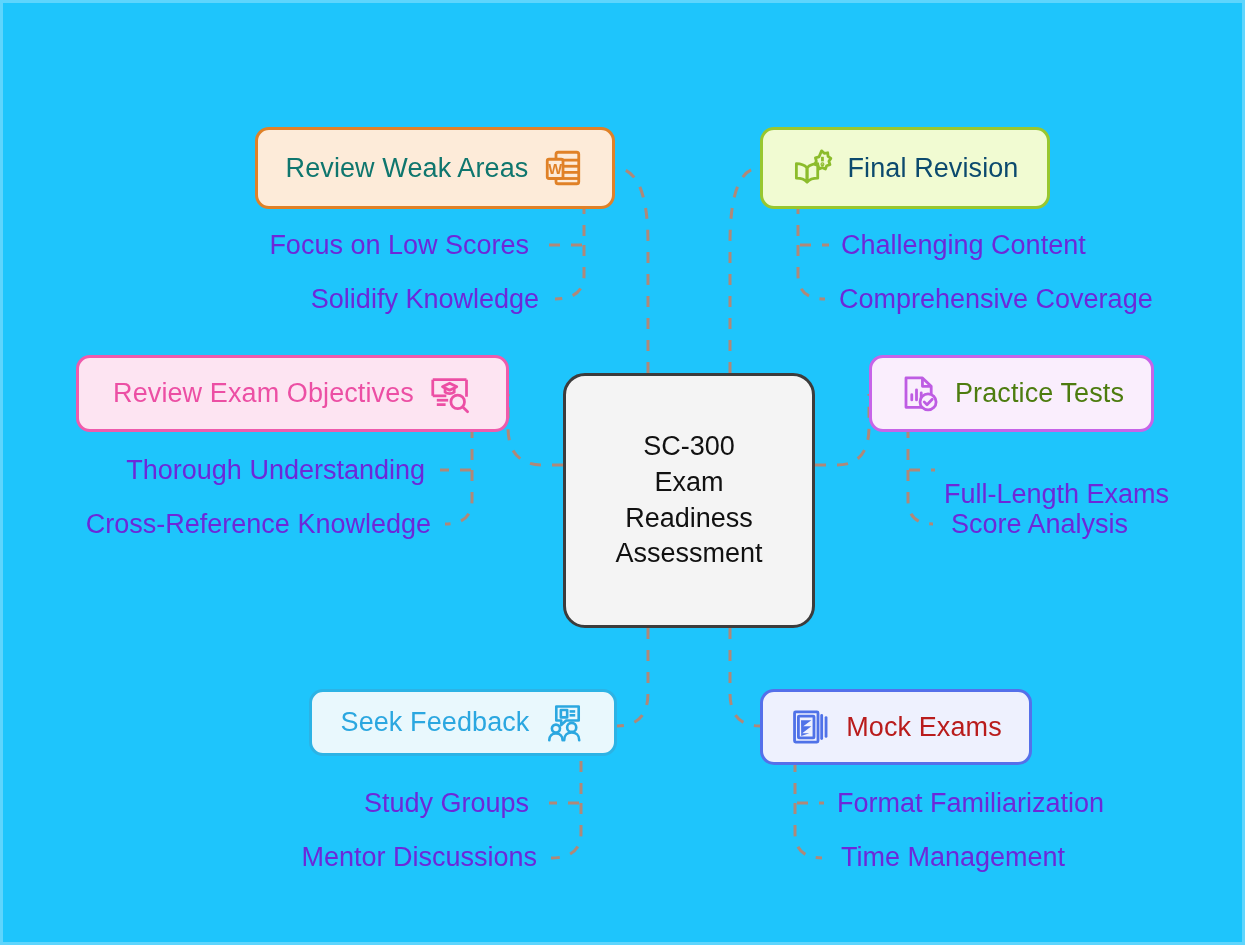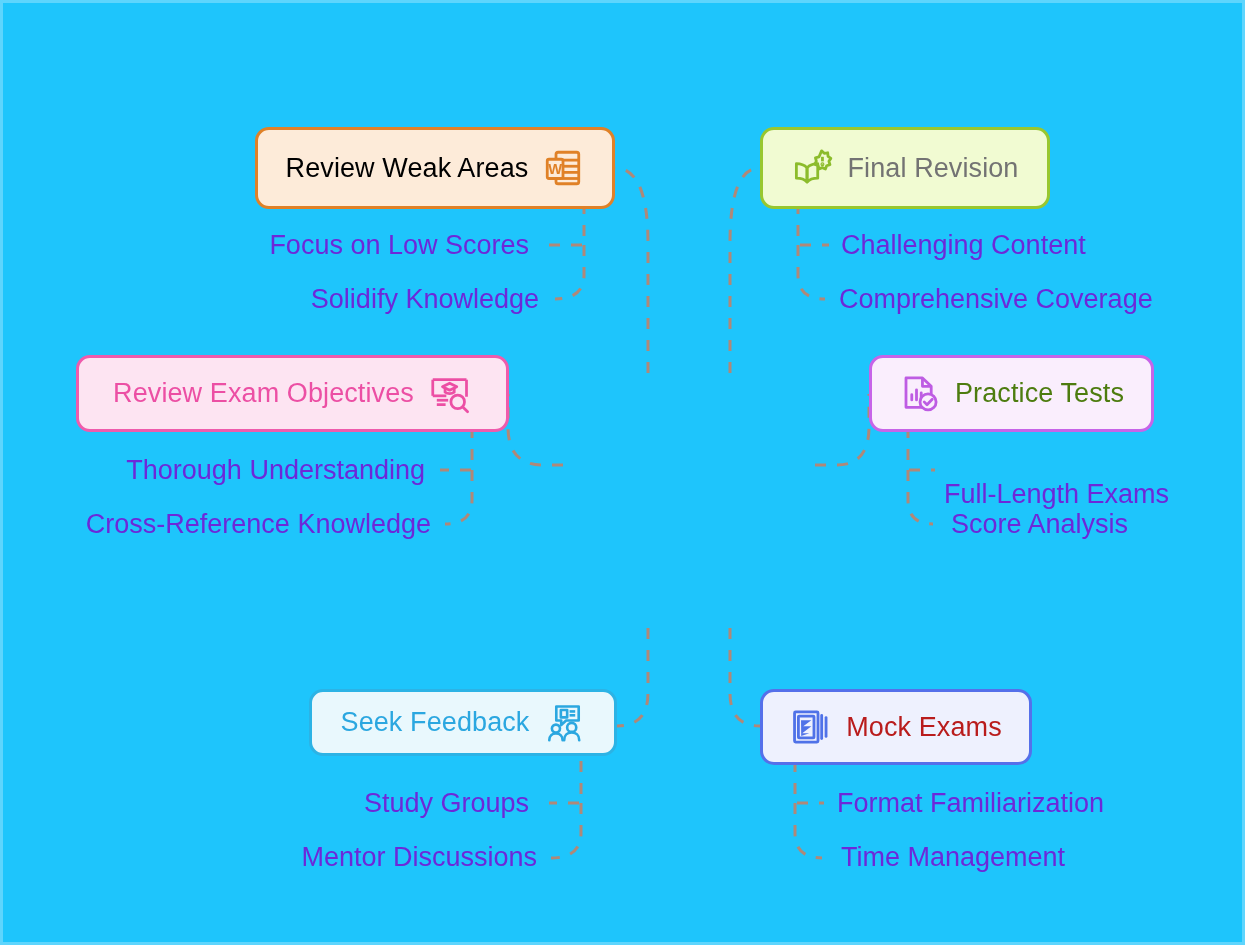--- a/index.html
+++ b/index.html
@@ -117,23 +117,29 @@
       <path d="M 905 467 L 905 497 Q 905 521 930 521"></path>
 
       <path d="M 578 758 L 578 800 L 546 800"></path>
       <path d="M 578 800 L 578 830 Q 578 855 548 855"></path>
 
       <path d="M 792 758 L 792 800 L 821 800"></path>
       <path d="M 792 800 L 792 830 Q 792 855 819 855"></path>
     </g>
   </svg>
 
+  <div id="center-node">
+    <div class="ctext">SC-300
+Exam
+Readiness
+Assessment</div>
+  </div>
 
   <div class="node" style="left:252px; top:124px; width:360px; height:82px; background:#fdebd9; border-color:#e08127;">
-    <span class="label" style="color:#000000;">Review Weak Areas</span>
+    <span class="label" style="color:#0f766e;">Review Weak Areas</span>
     <span class="ico">
       <svg width="42" height="42" viewBox="0 0 24 24" fill="none" stroke="#e08127" stroke-width="1.6">
         <rect x="8" y="3" width="13" height="18" rx="1.2"></rect>
         <line x1="11.5" y1="7.5" x2="21" y2="7.5"></line>
         <line x1="11.5" y1="11" x2="21" y2="11"></line>
         <line x1="11.5" y1="14.5" x2="21" y2="14.5"></line>
         <line x1="11.5" y1="18" x2="21" y2="18"></line>
         <rect x="3" y="7" width="9" height="11" rx="1" fill="#fdebd9"></rect>
         <text x="7.5" y="15.4" font-size="8.4" font-family="Liberation Sans, sans-serif" font-weight="bold" fill="#e08127" stroke="none" text-anchor="middle">W</text>
       </svg>
@@ -145,21 +151,21 @@
   <div class="node" style="left:757px; top:124px; width:290px; height:82px; background:#f1fbd2; border-color:#98c72f;">
     <span class="ico">
       <svg width="42" height="42" viewBox="0 0 24 24" fill="none" stroke="#8cbc2b" stroke-width="1.6" stroke-linejoin="round">
         <path d="M2.5 9.5 C5.2 9.5 7.4 10.6 8.6 11.9 L8.6 20 C7.4 18.7 5.2 17.8 2.5 17.8 Z"></path>
         <path d="M14.7 9.5 C12 9.5 9.8 10.6 8.6 11.9 L8.6 20 C9.8 18.7 12 17.8 14.7 17.8 Z"></path>
         <path d="M16.9 2.2 L18.4 3.6 L20.4 3.3 L20.6 5.3 L22.2 6.5 L21.1 8.2 L21.7 10.1 L19.8 10.7 L19.1 12.6 L17.3 11.8 L15.5 12.5 L14.9 10.6 L13.1 9.9 L13.9 8.1 L13.4 6.2 L15.4 5.7 Z"></path>
         <line x1="17.4" y1="5.6" x2="17.4" y2="8.2"></line>
         <circle cx="17.4" cy="9.8" r="0.35" fill="#8cbc2b"></circle>
       </svg>
     </span>
-    <span class="label" style="color:#737373;">Final Revision</span>
+    <span class="label" style="color:#0c4a6e;">Final Revision</span>
   </div>
   <div class="leaf l" style="left:838px; top:229px;">Challenging Content</div>
   <div class="leaf l" style="left:836px; top:283px;">Comprehensive Coverage</div>
 
   <div class="node" style="left:73px; top:352px; width:433px; height:77px; background:#fde4f2; border-color:#ef5bac;">
     <span class="label" style="color:#ec4fa4;">Review Exam Objectives</span>
     <span class="ico">
       <svg width="44" height="44" viewBox="0 0 24 24" fill="none" stroke="#ec4fa4" stroke-width="1.5" stroke-linejoin="round">
         <path d="M21 4.2 L21 13.5"></path>
         <path d="M2.6 4.2 L2.6 13"></path>

